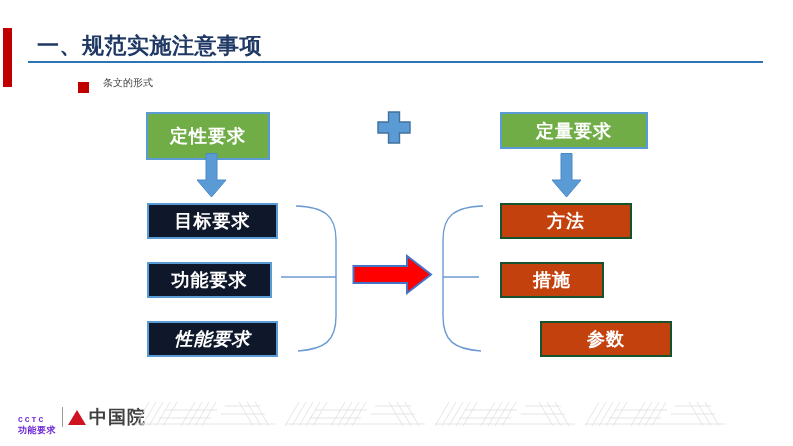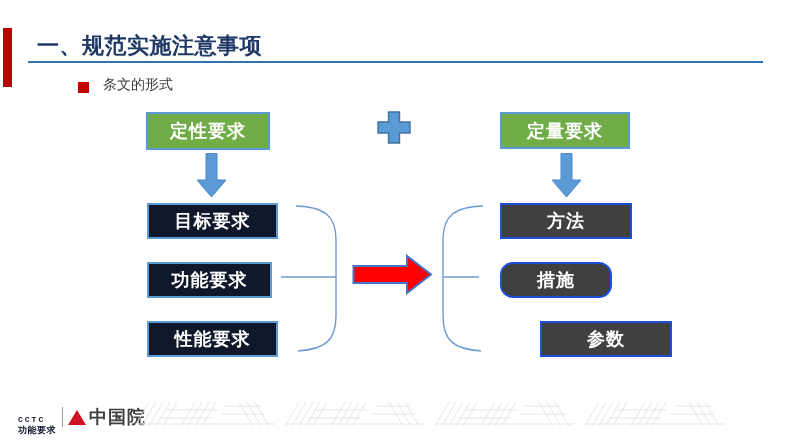--- a/index.html
+++ b/index.html
@@ -5,43 +5,43 @@
   html,body{margin:0;padding:0;background:#fff;}
   #slide{
     position:relative;width:793px;height:446px;background:#ffffff;overflow:hidden;
     font-family:"Liberation Sans","DejaVu Sans",sans-serif;
   }
   
   .accent-bar{position:absolute;left:3px;top:28px;width:9px;height:59px;background:#C00000;}
   .title{position:absolute;left:37px;top:31px;font-size:22px;font-weight:bold;color:#1F3864;letter-spacing:0.5px;white-space:nowrap;}
   .title-rule{position:absolute;left:28px;top:61px;width:735px;height:2px;background:#2E74B5;}
   .bullet-sq{position:absolute;left:78px;top:82px;width:11px;height:11px;background:#C00000;}
-  .bullet-text{position:absolute;left:103px;top:76px;font-size:14px;color:#3B3B3B;}
+  .bullet-text{position:absolute;left:103px;top:76px;font-size:10px;color:#3B3B3B;}
 
   
   .dbox{position:absolute;display:flex;align-items:center;justify-content:center;
         font-weight:bold;color:#ffffff;font-size:18px;letter-spacing:1px;box-sizing:border-box;}
   .green{background:#70AD47;border:2px solid #5B9BD5;}
   .orange{background:#0f172a;border:2px solid #5B9BD5;}
-  .blue{background:#404040;border:2px solid #1d4ed8;}
+  .blue{background:#c2410c;border:2px solid #14532d;}
 
-  .g-left{left:146px;top:112px;width:124px;height:38px;}
-  .g-right{left:500px;top:112px;width:130px;height:37px;}
+  .g-left{left:146px;top:112px;width:124px;height:48px;}
+  .g-right{left:500px;top:112px;width:148px;height:37px;}
   .o-1{left:147px;top:203px;width:131px;height:36px;}
   .o-2{left:147px;top:262px;width:125px;height:36px;}
-  .o-3{left:147px;top:321px;width:131px;height:36px;}
+  .o-3{left:147px;top:321px;width:131px;height:36px;font-style:italic;}
   .b-1{left:500px;top:203px;width:132px;height:36px;}
-  .b-2{left:500px;top:262px;width:112px;height:36px;border-radius:13px;}
+  .b-2{left:500px;top:262px;width:104px;height:36px;}
   .b-3{left:500px;top:321px;width:132px;height:36px;margin-left:40px;}
 
   .abs{position:absolute;}
 
   
   .footer-logo{position:absolute;left:18px;top:404px;display:flex;align-items:center;height:26px;}
-  .cctc{display:flex;flex-direction:column;justify-content:center;line-height:1;color:#0f172a;font-weight:bold;margin-top:16px;}
+  .cctc{display:flex;flex-direction:column;justify-content:center;line-height:1;color:#6d28d9;font-weight:bold;margin-top:16px;}
   .cctc .l1{font-size:8px;letter-spacing:2px;font-family:"Liberation Mono","DejaVu Sans Mono",monospace;}
   .cctc .l2{font-size:9px;margin-top:2px;letter-spacing:0.5px;}
   .logo-div{width:1px;height:20px;background:#9a9a9a;margin:0 5px 0 6px;}
   .logo-tri{width:0;height:0;border-left:9px solid transparent;border-right:9px solid transparent;
             border-bottom:15px solid #CF1322;margin-right:3px;}
   .org-name{font-size:18px;font-weight:bold;color:#404040;letter-spacing:1px;}
 </style>
 </head>
 <body>
 

